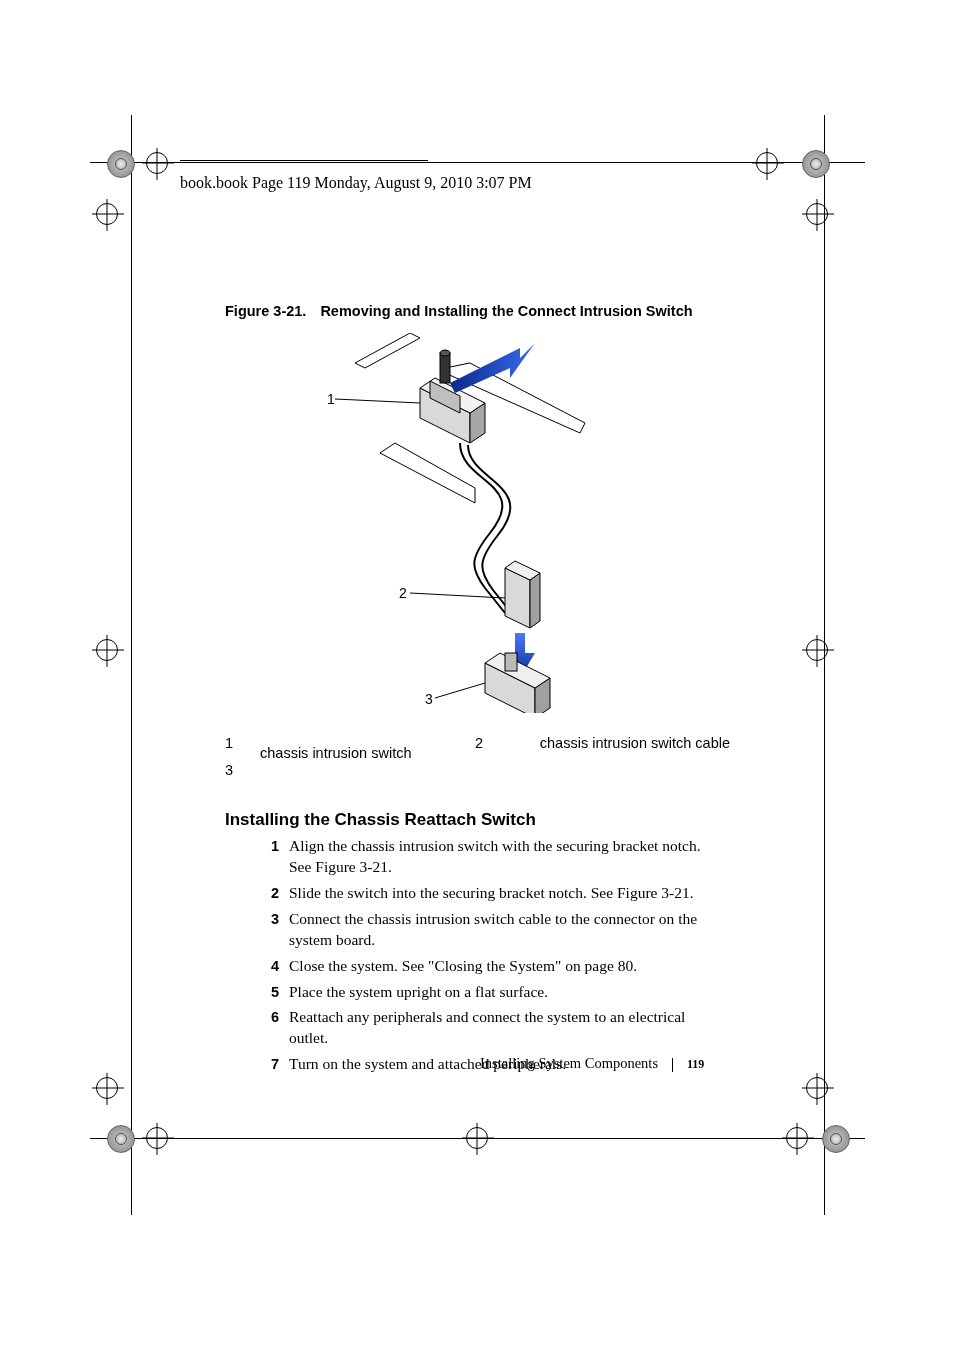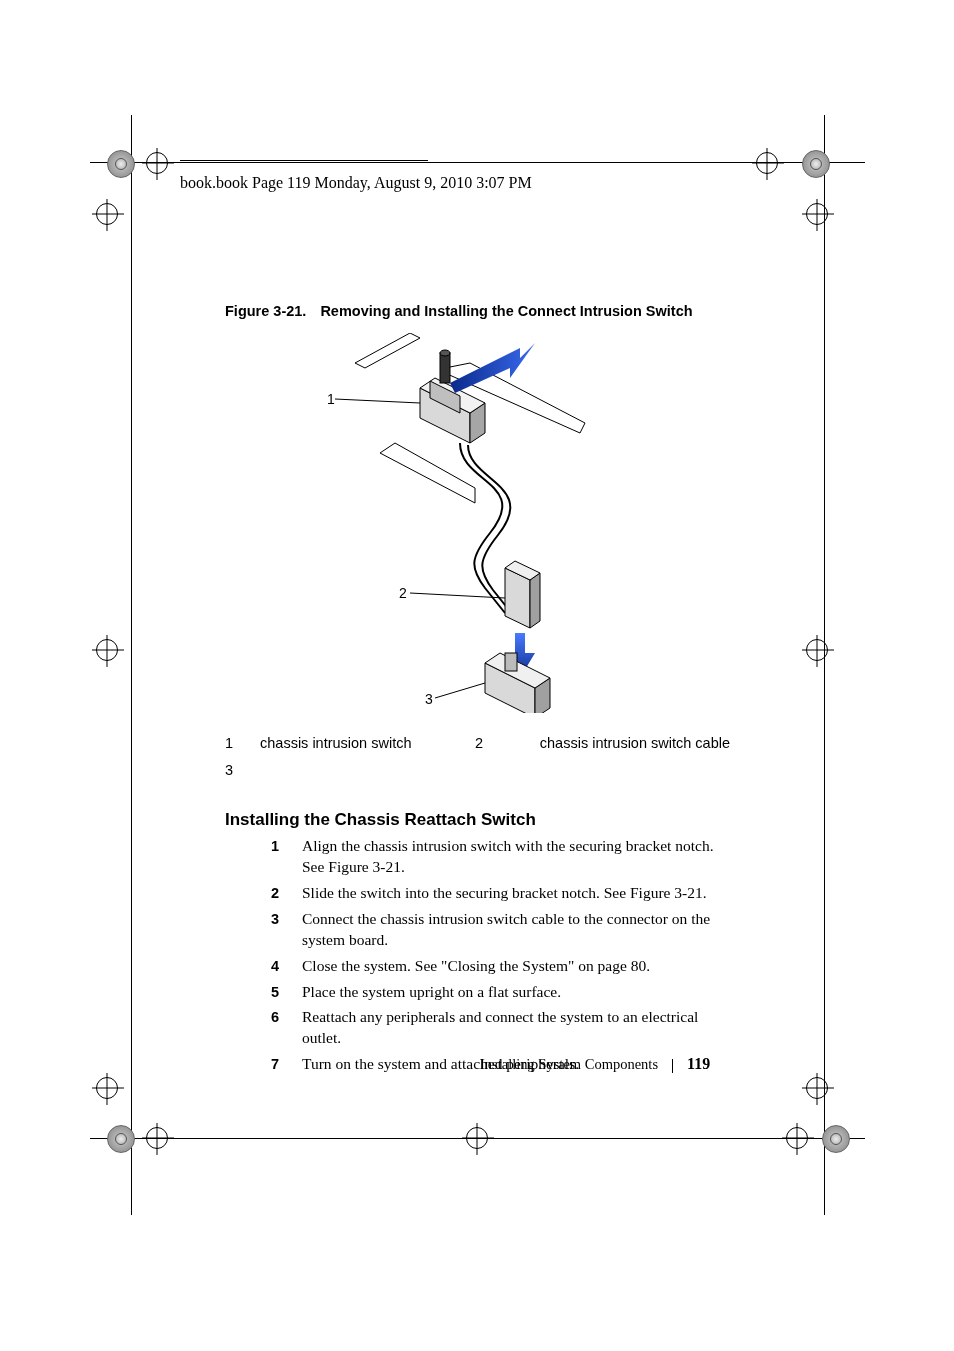--- a/index.html
+++ b/index.html
@@ -92,21 +92,21 @@
     font-size:14px;
   }
   .legend {
     position:absolute;
     left:225px;
     font-family: Arial, Helvetica, sans-serif;
     font-size:14.5px;
   }
   .legend-row { display:flex; }
   .legend-num { width:35px; }
-  .legend-text { width:200px; }
+  .legend-text { width:200px;margin-top:10px; }
   .legend-num2 { width:35px; margin-left:15px;}
   .legend-text2 { width:220px;text-align:right; }
   .section-heading {
     position:absolute;
     left:225px;
     top:810px;
     font-family: Arial, Helvetica, sans-serif;
     font-weight:bold;
     font-size:17px;
   }
@@ -124,37 +124,37 @@
     width:26px;
     text-align:right;
     font-family: Arial, Helvetica, sans-serif;
     font-weight:bold;
     font-size:14.5px;
     padding-right:10px;
     flex-shrink:0;
     position:relative;
     top:1px;
   }
-  .step-text { flex:1;margin-left:13px; }
+  .step-text { flex:1; }
   .footer {
     position:absolute;
     left:480px;
     top:1055px;
     font-family: Liberation Serif, serif;
     font-size:14.5px;
     display:flex;
     align-items:flex-end;
   }
   .footer .sep {
     display:inline-block;
     width:1px; height:14px;
     background:#000;
     margin:0 14px;
   }
-  .footer .pg { font-weight:bold; font-size:16px;}
+  .footer .pg { font-weight:bold; font-size:12px;}
 </style>
 </head>
 <body>
 
 <div class="crop-line-v" style="left:131px; top:115px; height:1100px;"></div>
 <div class="crop-line-h" style="left:90px; top:162px; width:775px;"></div>
 <div class="crop-line-h" style="left:90px; top:1138px; width:775px;"></div>
 <div class="crop-line-v" style="left:824px; top:115px; height:1100px;"></div>
 
 <div class="solid-circle" style="left:107px; top:150px;"></div>

